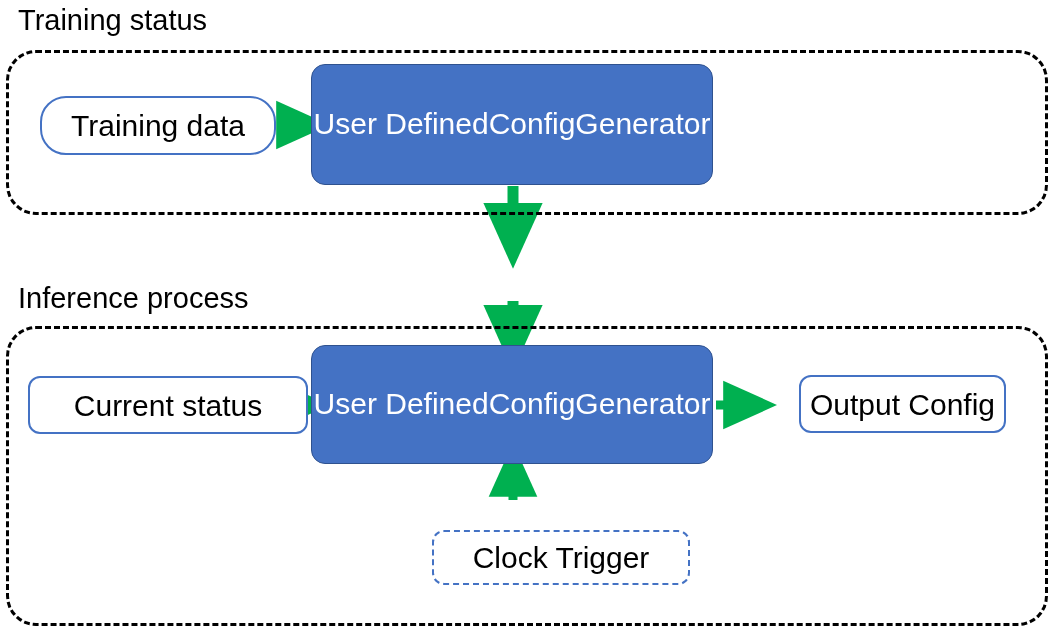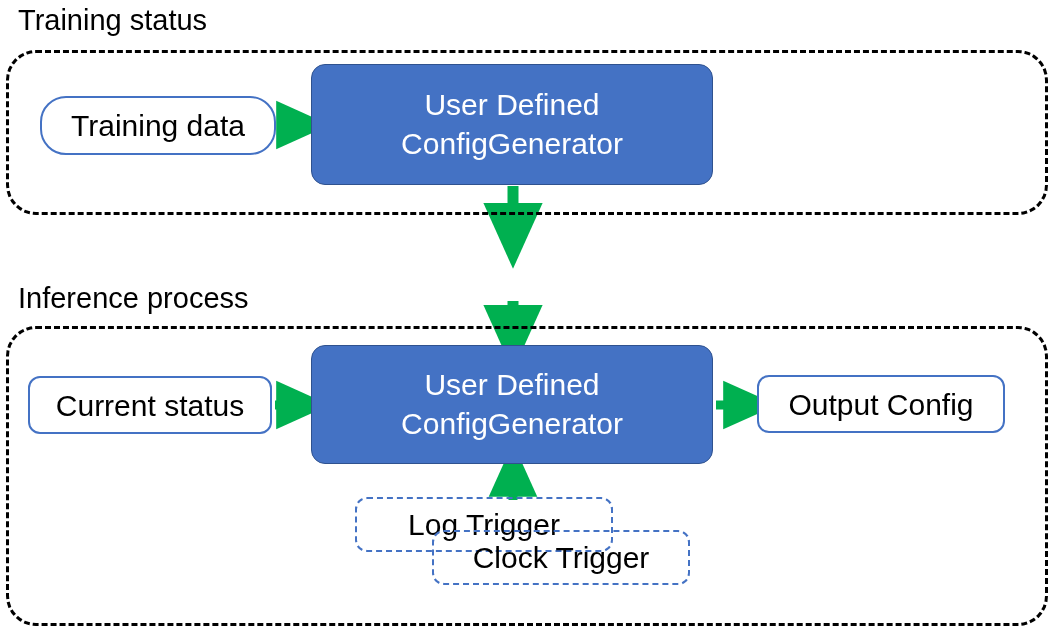--- a/index.html
+++ b/index.html
@@ -48,21 +48,20 @@
     line-height: 1.1;
     font-family: "Liberation Sans", sans-serif;
   }
 
   
   .proc-box {
     background: #4472C4;
     border: 1.5px solid #2F528F;
     border-radius: 14px;
     display: flex;
-    flex-direction: column;
     align-items: center;
     justify-content: center;
     color: #ffffff;
     font-size: 30px;
     line-height: 1.28;
     text-align: center;
     font-family: "Liberation Sans", sans-serif;
   }
   .proc-box .line { display: block; }
 
@@ -118,34 +117,31 @@
   <div class="abs proc-box" style="left:311px; top:64px; width:402px; height:121px;">
     <span class="line">User Defined</span>
     <span class="line">ConfigGenerator</span>
   </div>
 
 
   <div class="abs section-label" style="left:18px; top:284px;text-align:center;">Inference process</div>
 
   <div class="abs process-container" style="left:6px; top:326px; width:1042px; height:300px;"></div>
 
-  <div class="abs io-box" style="left:28px; top:376px; width:244px; height:58px;">
+  <div class="abs io-box" style="left:28px; top:376px; width:280px; height:58px;">
     <span>Current status</span>
   </div>
 
   <div class="abs proc-box" style="left:311px; top:345px; width:402px; height:119px;">
     <span class="line">User Defined</span>
     <span class="line">ConfigGenerator</span>
   </div>
 
-  <div class="abs io-box" style="left:757px; top:375px; width:248px; height:58px;">
+  <div class="abs io-box" style="left:799px; top:375px; width:207px; height:58px;">
     <span>Output Config</span>
   </div>
 
-  <div class="abs trigger-box" style="left:355px; top:497px; width:258px; height:55px;">
-    <span>Log Trigger</span>
-  </div>
 
   <div class="abs trigger-box" style="left:432px; top:530px; width:258px; height:55px;">
     <span>Clock Trigger</span>
   </div>
 
 </div>
 
 </body></html>

